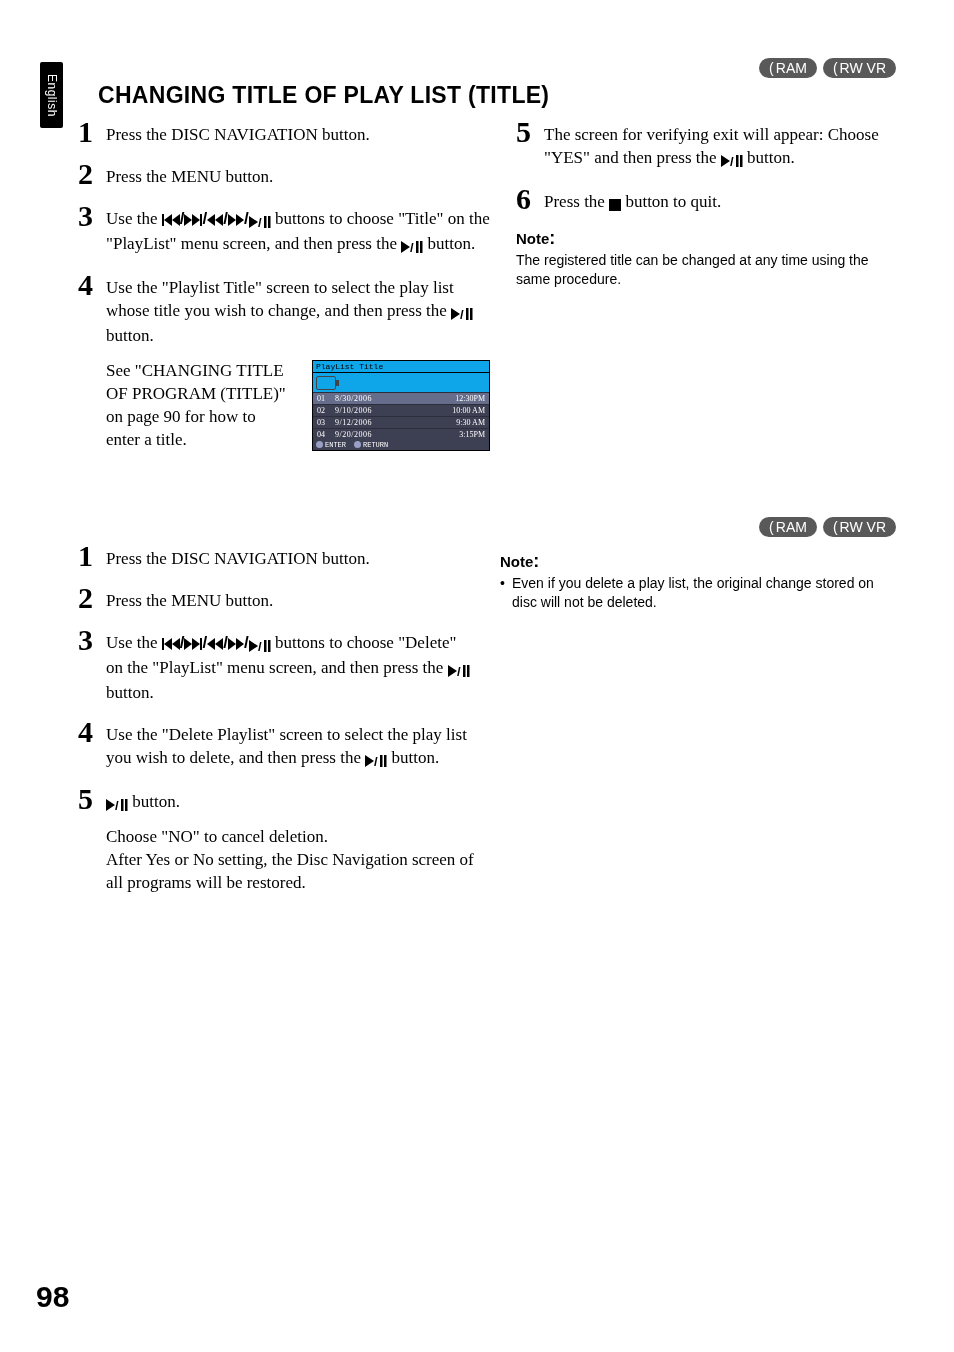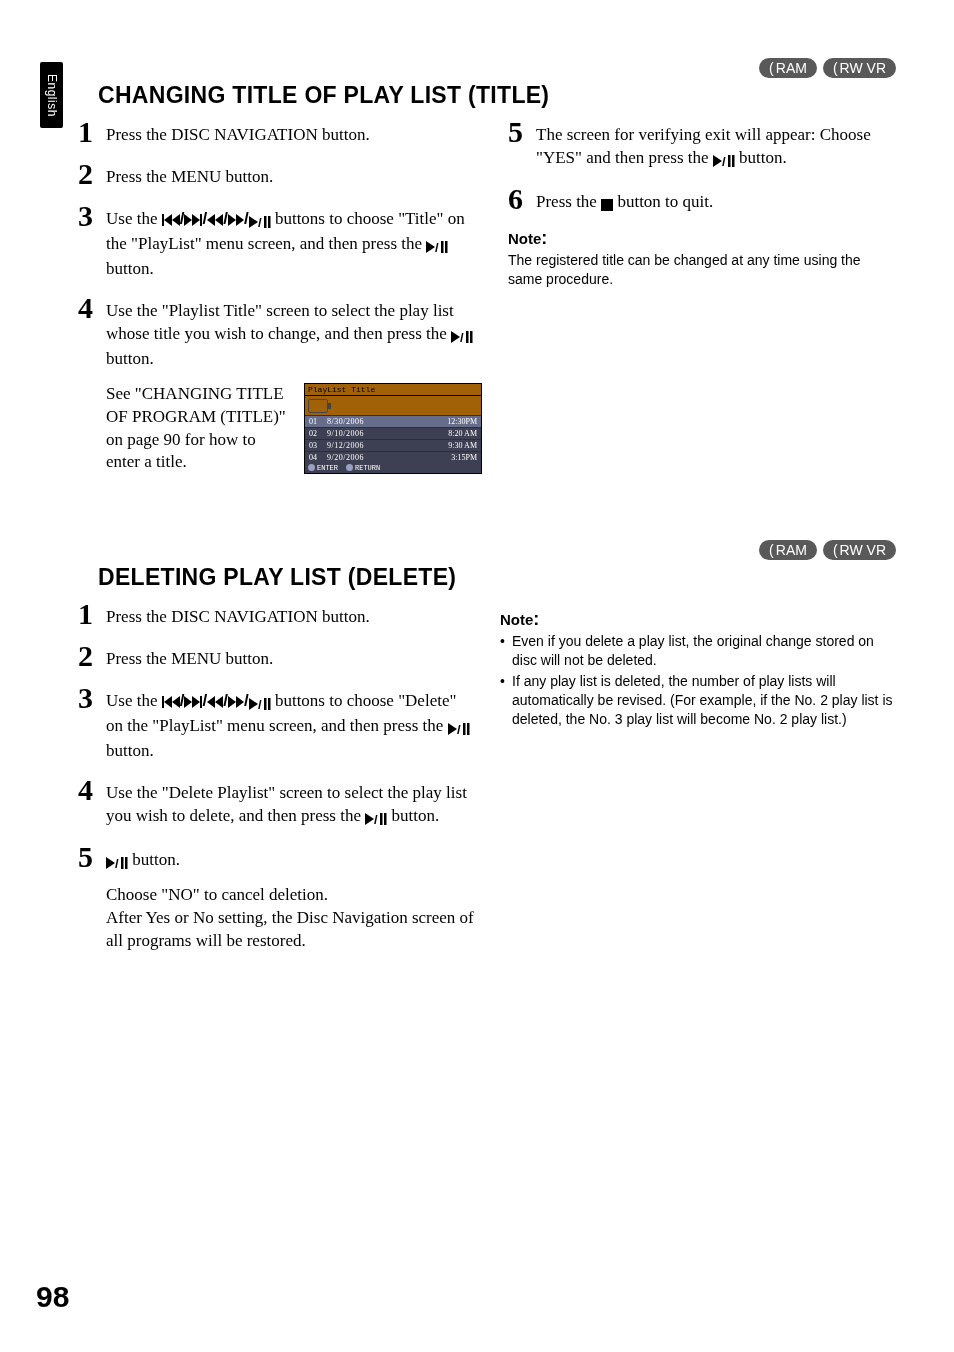--- a/index.html
+++ b/index.html
@@ -17,21 +17,21 @@
   .step { display: flex; align-items: flex-start; margin-bottom: 12px; }
   .stepnum { font-family: "Palatino Linotype", "Book Antiqua", serif; font-weight: bold; font-size: 30px; line-height: 1; width: 28px; text-align: left; }
   .stepbody { font-family: "Palatino Linotype", "Book Antiqua", serif; font-size: 17px; line-height: 1.35; flex: 1; padding-top: 7px; }
   .stepbody .secondary { margin-top: 10px; }
   .iconrow { font-family: Arial, sans-serif; font-weight: bold; }
   .glyph { display: inline-block; vertical-align: -2px; }
   .glyph svg { display: block; }
   .btn-playpause svg, .btn-stop svg { display: inline-block; vertical-align: -2px; }
   .see-block { display: flex; gap: 18px; margin-left: 28px; margin-top: 6px; align-items: flex-start; }
   .see-text { font-family: "Palatino Linotype", "Book Antiqua", serif; font-size: 17px; line-height: 1.35; width: 180px; }
-  .ui-screenshot { border: 1.5px solid #000; width: 178px; font-family: "Courier New", monospace; font-size: 8px; background: #a16207; }
+  .ui-screenshot { border: 1.5px solid #000; width: 178px; font-family: "Courier New", monospace; font-size: 8px; background: #0ea5e9; margin-left: 8px; }
   .ui-titlebar { border-bottom: 1px solid #000; padding: 1px 3px; font-size: 8px; }
   .ui-iconrow { padding: 3px 3px 2px; display: flex; }
   .ui-cam { width: 20px; height: 14px; border: 1px solid #444; border-radius: 2px; position: relative; }
   .ui-cam::before { content: ""; position: absolute; right: -4px; top: 3px; width: 4px; height: 6px; background: #444; }
   .ui-list { background: #3d3f52; color: #fff; font-size: 8px; }
   .ui-row { display: flex; padding: 1px 4px; border-top: 1px solid #2c2e3c; font-family: Liberation Serif, serif; }
   .ui-row.sel { background: #666d8a; }
   .ui-row span:nth-child(1) { width: 18px; }
   .ui-row span:nth-child(2) { flex: 1; text-align: left; letter-spacing: 0.5px; }
   .ui-row span:nth-child(3) { width: 50px; text-align: right; }
@@ -129,21 +129,21 @@
             </div>
           <div class="ui-list">
             <div class="ui-row sel">
                 <span>01</span>
                 <span>8/30/2006</span>
                 <span>12:30PM</span>
               </div>
             <div class="ui-row">
                 <span>02</span>
                 <span>9/10/2006</span>
-                <span>8:20 AM</span>
+                <span>10:00 AM</span>
               </div>
             <div class="ui-row">
                 <span>03</span>
                 <span>9/12/2006</span>
                 <span>9:30 AM</span>
               </div>
             <div class="ui-row">
                 <span>04</span>
                 <span>9/20/2006</span>
                 <span>3:15PM</span>
@@ -188,21 +188,20 @@
       <span class="badge">
           <span class="paren">(</span>
           <span>RAM</span>
         </span>
       <span class="badge">
           <span class="paren">(</span>
           <span>RW VR</span>
         </span>
     </div>
 
-    <h1 class="section-title">DELETING PLAY LIST (DELETE)</h1>
 
     <div class="twocol">
       <div class="col">
         <div class="step">
           <div class="stepnum">1</div>
           <div class="stepbody">Press the DISC NAVIGATION button.</div>
         </div>
         <div class="step">
           <div class="stepnum">2</div>
           <div class="stepbody">Press the MENU button.</div>
@@ -261,20 +260,19 @@
             <div class="secondary">Choose "NO" to cancel deletion.</div>
             <div>After Yes or No setting, the Disc Navigation screen of all programs will be restored.</div>
           </div>
         </div>
       </div>
 
       <div class="col">
         <div class="note-head"><span>Note</span><span class="colon">:</span></div>
         <ul class="note-list">
           <li>Even if you delete a play list, the original change stored on disc will not be deleted.</li>
-          <li>If any play list is deleted, the number of play lists will automatically be revised. (For example, if the No. 2 play list is deleted, the No. 3 play list will become No. 2 play list.)</li>
         </ul>
       </div>
     </div>
   </div>
 
   <div class="pagenum">98</div>
 </div>
 
 </body></html>

